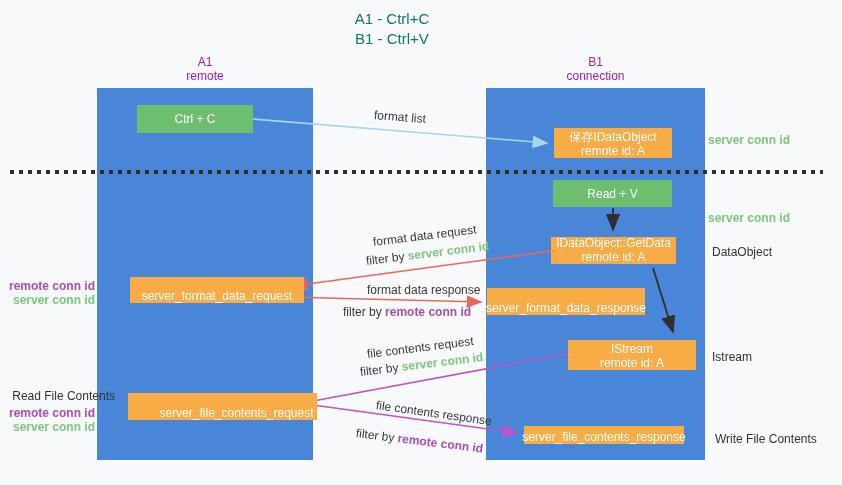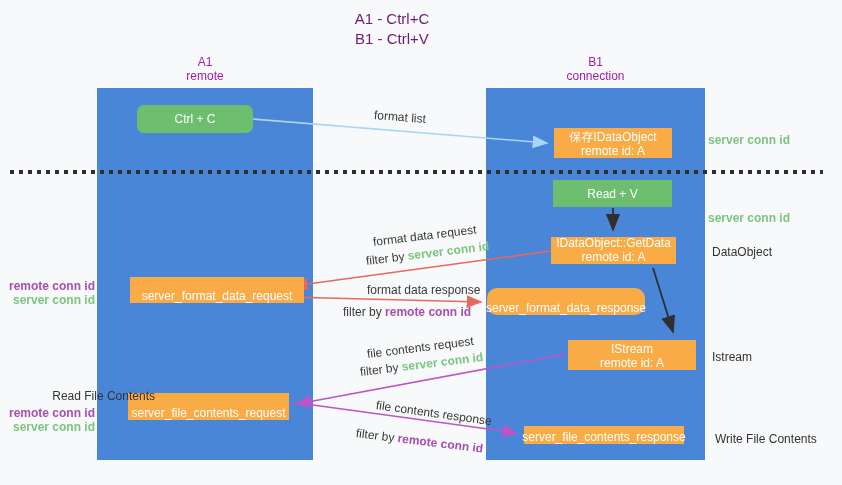--- a/index.html
+++ b/index.html
@@ -2,21 +2,21 @@
 <html><head>
 <meta charset="utf-8">
 <style>
   html,body{margin:0;padding:0;background:#f6f7f9;}
   .canvas{
     position:relative;width:842px;height:485px;overflow:hidden;
     background:#f8f9fa;font-family:"Liberation Sans",sans-serif;color:#333;
   }
   .arrows{position:absolute;left:0;top:0;width:842px;height:485px;pointer-events:none;}
   .title{position:absolute;left:0;top:9px;width:784px;text-align:center;
-    font-size:15px;line-height:20px;color:#701a75;}
+    font-size:15px;line-height:20px;color:#0f766e;}
   .lane{position:absolute;top:88px;height:372px;background:#4a86d8;}
   .lane-left{left:97px;width:216px;}
   .lane-right{left:486px;width:219px;}
   .lane-header{position:absolute;top:55px;text-align:center;font-size:12px;line-height:14px;color:#a21caf;}
   .lane-header.left{left:97px;width:216px;}
   .lane-header.right{left:486px;width:219px;}
   .node{position:absolute;display:flex;flex-direction:column;align-items:center;justify-content:center;
     color:#fff;font-size:12px;line-height:14px;text-align:center;white-space:nowrap;}
   .green{background:#6dbe6f;}
   .orange{background:#f9ab45;justify-content:flex-end;}
@@ -73,42 +73,42 @@
 
   <div class="lane-header left">
     <div>A1</div>
     <div>remote</div>
   </div>
   <div class="lane-header right">
     <div>B1</div>
     <div>connection</div>
   </div>
 
-  <div class="node green" style="left:137px;top:105px;width:116px;height:28px;border-radius:7px;">
+  <div class="node green" style="left:137px;top:105px;width:116px;height:28px;">
     <span>Ctrl + C</span>
   </div>
   <div class="node orange" style="left:130px;top:277px;width:174px;height:26px;">
     <span>server_format_data_request</span>
   </div>
-  <div class="node orange" style="left:128px;top:393px;width:161px;height:27px;">
+  <div class="node orange" style="left:128px;top:393px;width:161px;height:27px;padding-left:28px;">
     <span>server_file_contents_request</span>
   </div>
 
   <div class="node orange" style="left:554px;top:128px;width:118px;height:30px;">
     <span>保存IDataObject</span>
     <span>remote id: A</span>
   </div>
   <div class="node green" style="left:553px;top:180px;width:119px;height:27px;">
     <span>Read + V</span>
   </div>
   <div class="node orange" style="left:551px;top:237px;width:125px;height:27px;">
     <span>IDataObject::GetData</span>
     <span>remote id: A</span>
   </div>
-  <div class="node orange" style="left:487px;top:288px;width:158px;height:27px;border-radius:10px;">
+  <div class="node orange" style="left:487px;top:288px;width:158px;height:27px;">
     <span>server_format_data_response</span>
   </div>
   <div class="node orange" style="left:568px;top:340px;width:128px;height:30px;">
     <span>IStream</span>
     <span>remote id: A</span>
   </div>
   <div class="node orange" style="left:524px;top:426px;width:160px;height:18px;">
     <span>server_file_contents_response</span>
   </div>
 
@@ -139,17 +139,17 @@
   </div>
 
   <div class="side-label green-t" style="left:708px;top:133px;">server conn id</div>
   <div class="side-label green-t" style="left:708px;top:211px;">server conn id</div>
   <div class="side-label" style="left:712px;top:245px;">DataObject</div>
   <div class="side-label" style="left:712px;top:350px;">Istream</div>
   <div class="side-label" style="left:715px;top:432px;">Write File Contents</div>
 
   <div class="side-label purple-t r-align" style="left:0;width:95px;top:279px;">remote conn id</div>
   <div class="side-label green-t r-align" style="left:0;width:95px;top:293px;">server conn id</div>
-  <div class="side-label r-align" style="left:0;width:115px;top:389px;margin-left:40px;">Read File Contents</div>
+  <div class="side-label r-align" style="left:0;width:115px;top:389px;">Read File Contents</div>
   <div class="side-label purple-t r-align" style="left:0;width:95px;top:406px;">remote conn id</div>
   <div class="side-label green-t r-align" style="left:0;width:95px;top:420px;">server conn id</div>
 
 </div>
 
 </body></html>

